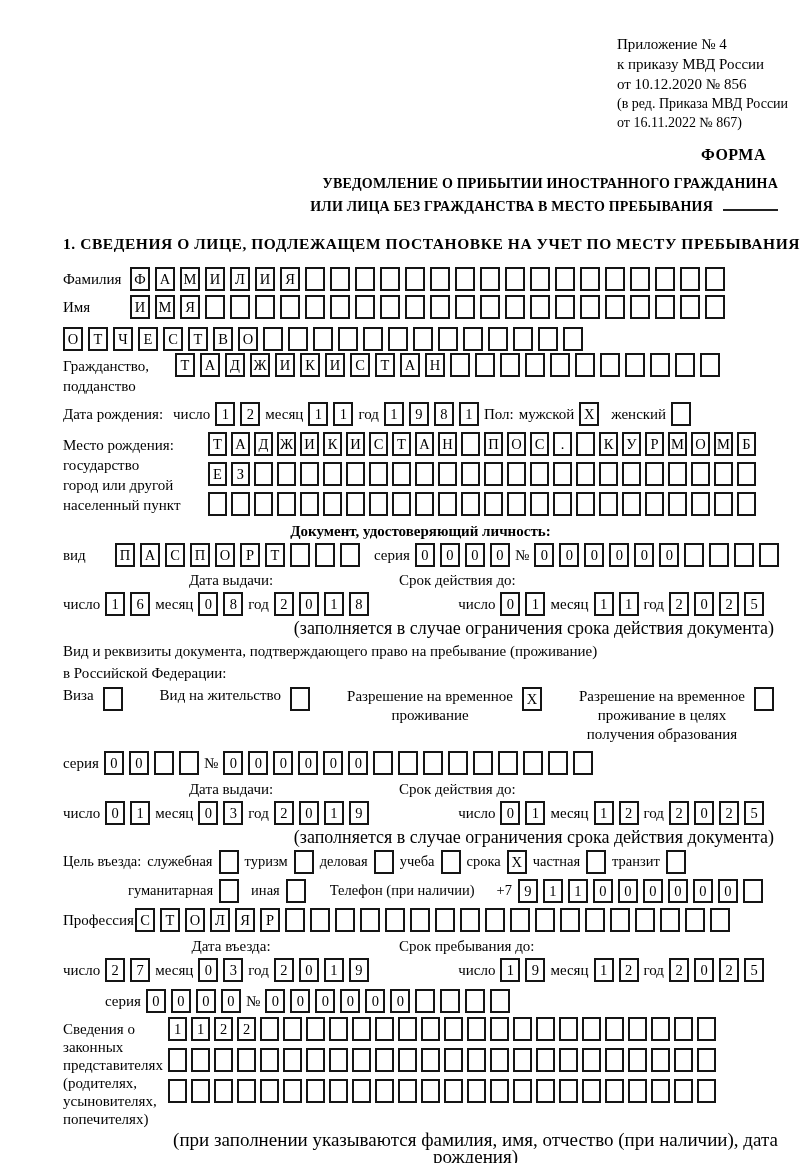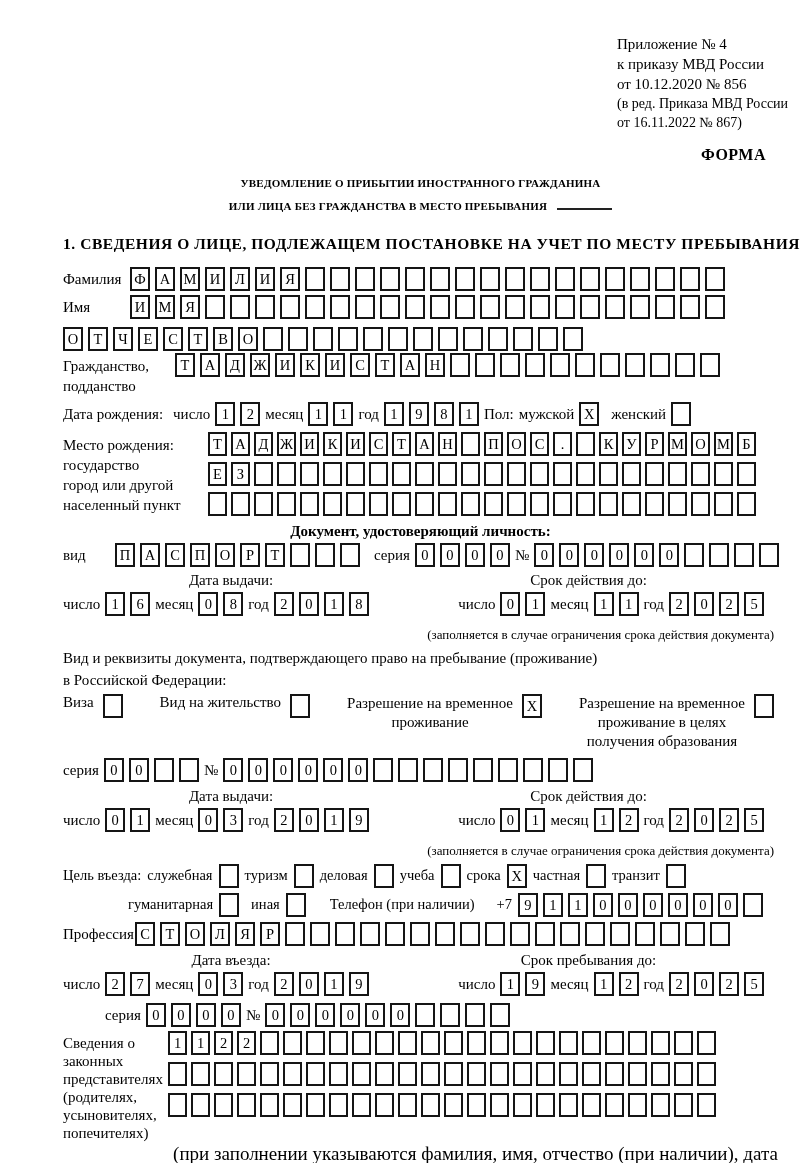--- a/index.html
+++ b/index.html
@@ -10,21 +10,21 @@
     color: #000;
   }
   .page { width: 800px; height: 1163px; padding: 34px 22px 10px 63px; position: relative; }
 
   
   .annex { margin-left: 554px; width: 230px; font-size: 15px; line-height: 20px; }
   .annex .edit { font-size: 14px; line-height: 19px; }
   .annex .edit:first-of-type { margin-top: 3px; }
   .forma { text-align: right; padding-right: 12px; font-weight: bold; font-size: 16px; margin-top: 14px; letter-spacing: 0.5px; }
 
-  .title { text-align: center; font-weight: bold; font-size: 11px; line-height: 23px; margin-top: 8px; letter-spacing: 0.2px; }
+  .title { text-align: right; font-weight: bold; font-size: 14px; line-height: 23px; margin-top: 8px; letter-spacing: 0.2px; }
   .blank { display: inline-block; width: 55px; border-bottom: 2.5px solid #222; height: 13px; margin-left: 10px; }
   .sec1 { font-weight: bold; font-size: 15.5px; margin-top: 17px; white-space: nowrap; letter-spacing: 0.55px; }
 
   
   .frow { display: flex; align-items: flex-start; }
   .flabel { font-size: 15px; padding-top: 3px; flex-shrink: 0; line-height: 19px; }
   .lblblock { flex-shrink: 0; font-size: 15px; line-height: 20px; padding-top: 3px; }
   .w67 { width: 67px; } .w142 { width: 142px; } .w112 { width: 112px; }
   .w145 { width: 145px; } .w105 { width: 105px; } .w52 { width: 52px; }
 
@@ -39,22 +39,22 @@
   .cellcol > .cells { margin-bottom: 6px; }
   .repcol > .cells { margin-bottom: 7px; }
 
   .dw { font-size: 15px; padding: 3px 5px 0 5px; line-height: 19px; white-space: nowrap; }
   .dgroup { display: flex; align-items: flex-start; }
   .dgroup .cells { gap: 5px; }
   .mla { margin-left: auto; margin-right: 14px; }
 
   .dhead { display: flex; font-size: 15px; line-height: 19px; }
   .dhead .h1 { width: 47%; text-align: center; }
-  .dhead .h2 { width: 53%; text-align: center; }
-  .fnote { font-size: 13px; line-height: 16px; text-align: right; padding-right: 4px; margin-top: 11px; }
+  .dhead .h2 { width: 53%; text-align: left; }
+  .fnote { font-size: 18px; line-height: 16px; text-align: right; padding-right: 4px; margin-top: 4px; }
 
   .introline { font-size: 15px; line-height: 20px; }
   .centerbold { text-align: center; font-weight: bold; font-size: 15px; line-height: 19px; }
 
   .optrow { display: flex; justify-content: space-between; padding-right: 4px; font-size: 15px; }
   .opt { display: flex; align-items: flex-start; gap: 9px; }
   .optlines { text-align: center; line-height: 19px; }
   .cbox { display: inline-flex; }
 
   .goalrow { display: flex; align-items: flex-start; gap: 6px; font-size: 14.5px; flex-wrap: nowrap; }

